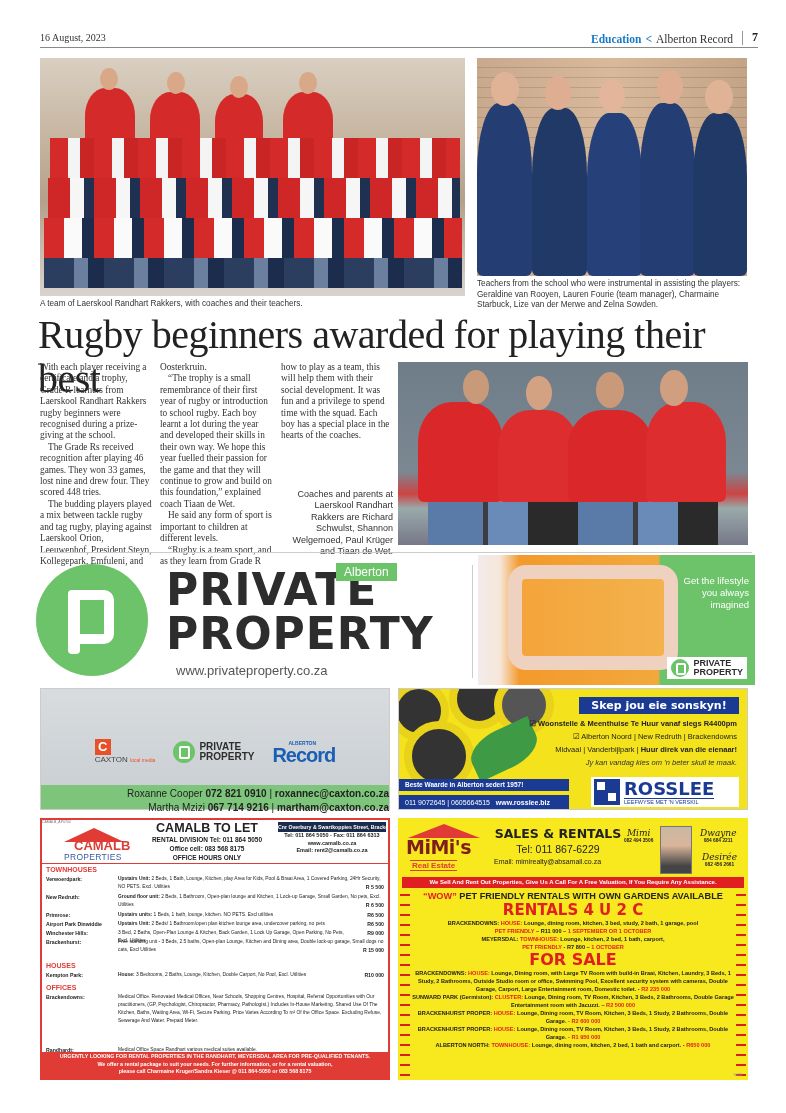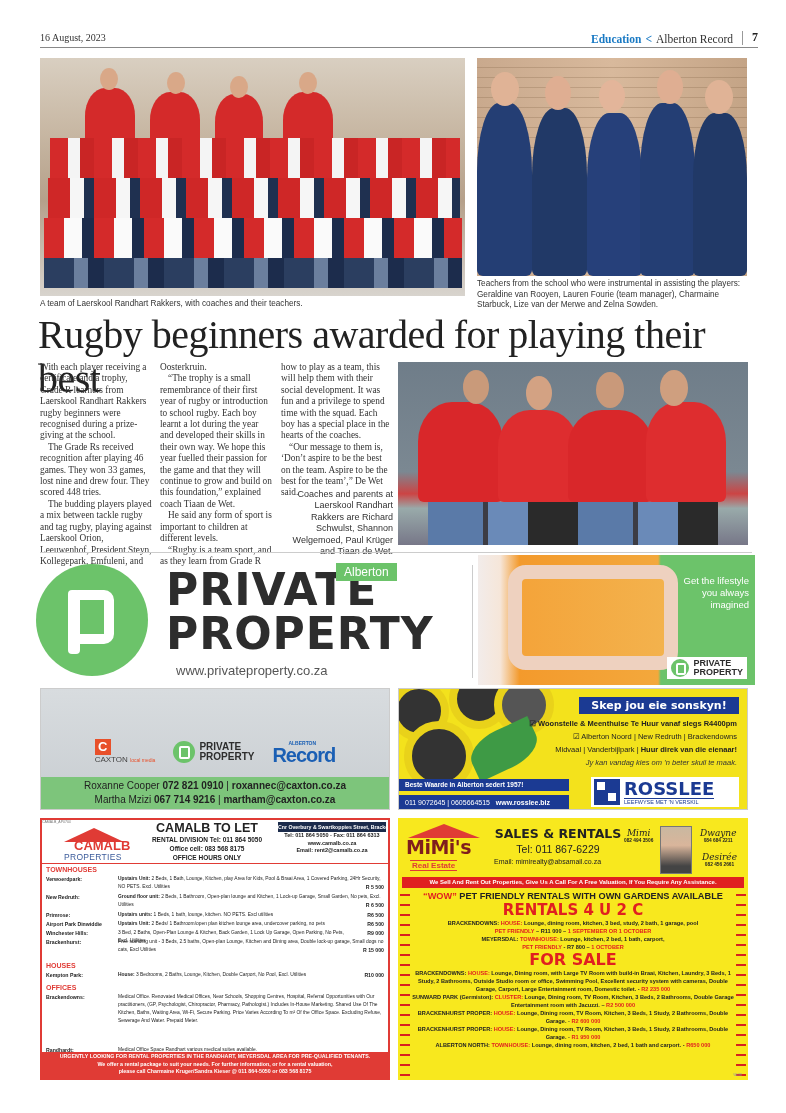--- a/index.html
+++ b/index.html
@@ -59,21 +59,21 @@
 .caxbox{width:16px;height:16px;background:#e8502a;color:#fff;font-family:"Liberation Sans",sans-serif;font-weight:bold;font-size:13px;line-height:16px;text-align:center}
 .caxtxt{font-family:"Liberation Sans",sans-serif;font-size:8px;color:#444}
 .caxtxt span{color:#e8502a;font-size:5px}
 .advpp{display:flex;align-items:center;gap:4px}
 .advppc{width:22px;height:22px;border-radius:50%;background:#6cc36a;position:relative}
 .advppc::after{content:"";position:absolute;left:6px;top:5px;width:7px;height:9px;border:2.5px solid #fff;border-radius:2px}
 .advpptxt{font-family:"Liberation Sans",sans-serif;font-weight:bold;font-size:10px;line-height:10px;color:#2d2d2d}
 .rec{display:flex;flex-direction:column;color:#1a5fb4;font-family:"Liberation Sans",sans-serif}
 .rec .small{font-size:5px;font-weight:bold;margin-left:16px}
 .rec .big{font-size:20px;font-weight:bold;line-height:18px;letter-spacing:-1px}
-.advcontact{position:absolute;left:0;bottom:0;width:100%;height:32px;background:#7dc57b;text-align:center;font-family:"Liberation Sans",sans-serif;font-size:10px;line-height:14px;color:#222;padding-top:2px}
+.advcontact{position:absolute;left:0;bottom:0;width:100%;height:24px;background:#7dc57b;text-align:right;font-family:"Liberation Sans",sans-serif;font-size:10px;line-height:14px;color:#222;padding-top:2px}
 .advcontact b{font-weight:bold}
 
 .rossad{left:398px;top:688px;width:350px;height:122px;background:#f3e21c;border:1px solid #ccc;overflow:hidden}
 .sunflower{position:absolute;width:60px;height:60px;border-radius:50%;background:#333;border:8px solid #e9d21a}
 .rosshead{position:absolute;left:180px;top:8px;width:160px;height:17px;background:#1b3a93;color:#fff;font-family:"DejaVu Sans",sans-serif;font-weight:bold;font-size:11px;line-height:17px;text-align:center}
 .rossline{position:absolute;right:10px;font-family:"Liberation Sans",sans-serif;font-size:7.5px;color:#222;text-align:right;white-space:nowrap}
 .rossline b{font-weight:bold}
 .rossline i{font-style:italic;color:#333}
 .rossbar{position:absolute;left:0;width:170px;background:#1b3a93;color:#fff;font-family:"Liberation Sans",sans-serif;font-size:6.5px;line-height:12px;padding-left:6px;white-space:nowrap}
 .rossbar b{font-weight:bold}
@@ -181,21 +181,20 @@
   <p>The budding players played a mix between tackle rugby and tag rugby, playing against Laerskool Orion, Leeuwenhof, President Steyn, Kollegepark, Emfuleni, and</p>
 </div>
 <div class="abs col c2">
   <p class="first">Oosterkruin.</p>
   <p>“The trophy is a small remembrance of their first year of rugby or introduction to school rugby. Each boy learnt a lot during the year and developed their skills in their own way. We hope this year fuelled their passion for the game and that they will continue to grow and build on this foundation,” explained coach Tiaan de Wet.</p>
   <p>He said any form of sport is important to children at different levels.</p>
   <p>“Rugby is a team sport, and as they learn from Grade R</p>
 </div>
 <div class="abs col c3">
   <p class="first">how to play as a team, this will help them with their social development. It was fun and a privilege to spend time with the squad. Each boy has a special place in the hearts of the coaches.</p>
-  <p>“Our message to them is, ‘Don’t aspire to be the best on the team. Aspire to be the best for the team’,” De Wet said.</p>
 </div>
 <div class="abs pcap">Coaches and parents at Laerskool Randhart Rakkers are Richard Schwulst, Shannon Welgemoed, Paul Krüger and Tiaan de Wet.</div>
 
 <div class="abs photo ph3">
   <div class="person" style="left:20px;top:40px;width:85px;height:100px;background:#d9272a"></div>
   <div class="head" style="left:65px;top:8px;width:26px;height:34px;background:#c99a7a"></div>
   <div class="person" style="left:100px;top:48px;width:80px;height:92px;background:#de2d2f"></div>
   <div class="head" style="left:128px;top:14px;width:26px;height:34px;background:#d3a283"></div>
   <div class="person" style="left:170px;top:48px;width:85px;height:92px;background:#d9272a"></div>
   <div class="head" style="left:198px;top:10px;width:28px;height:36px;background:#c9997a"></div>

